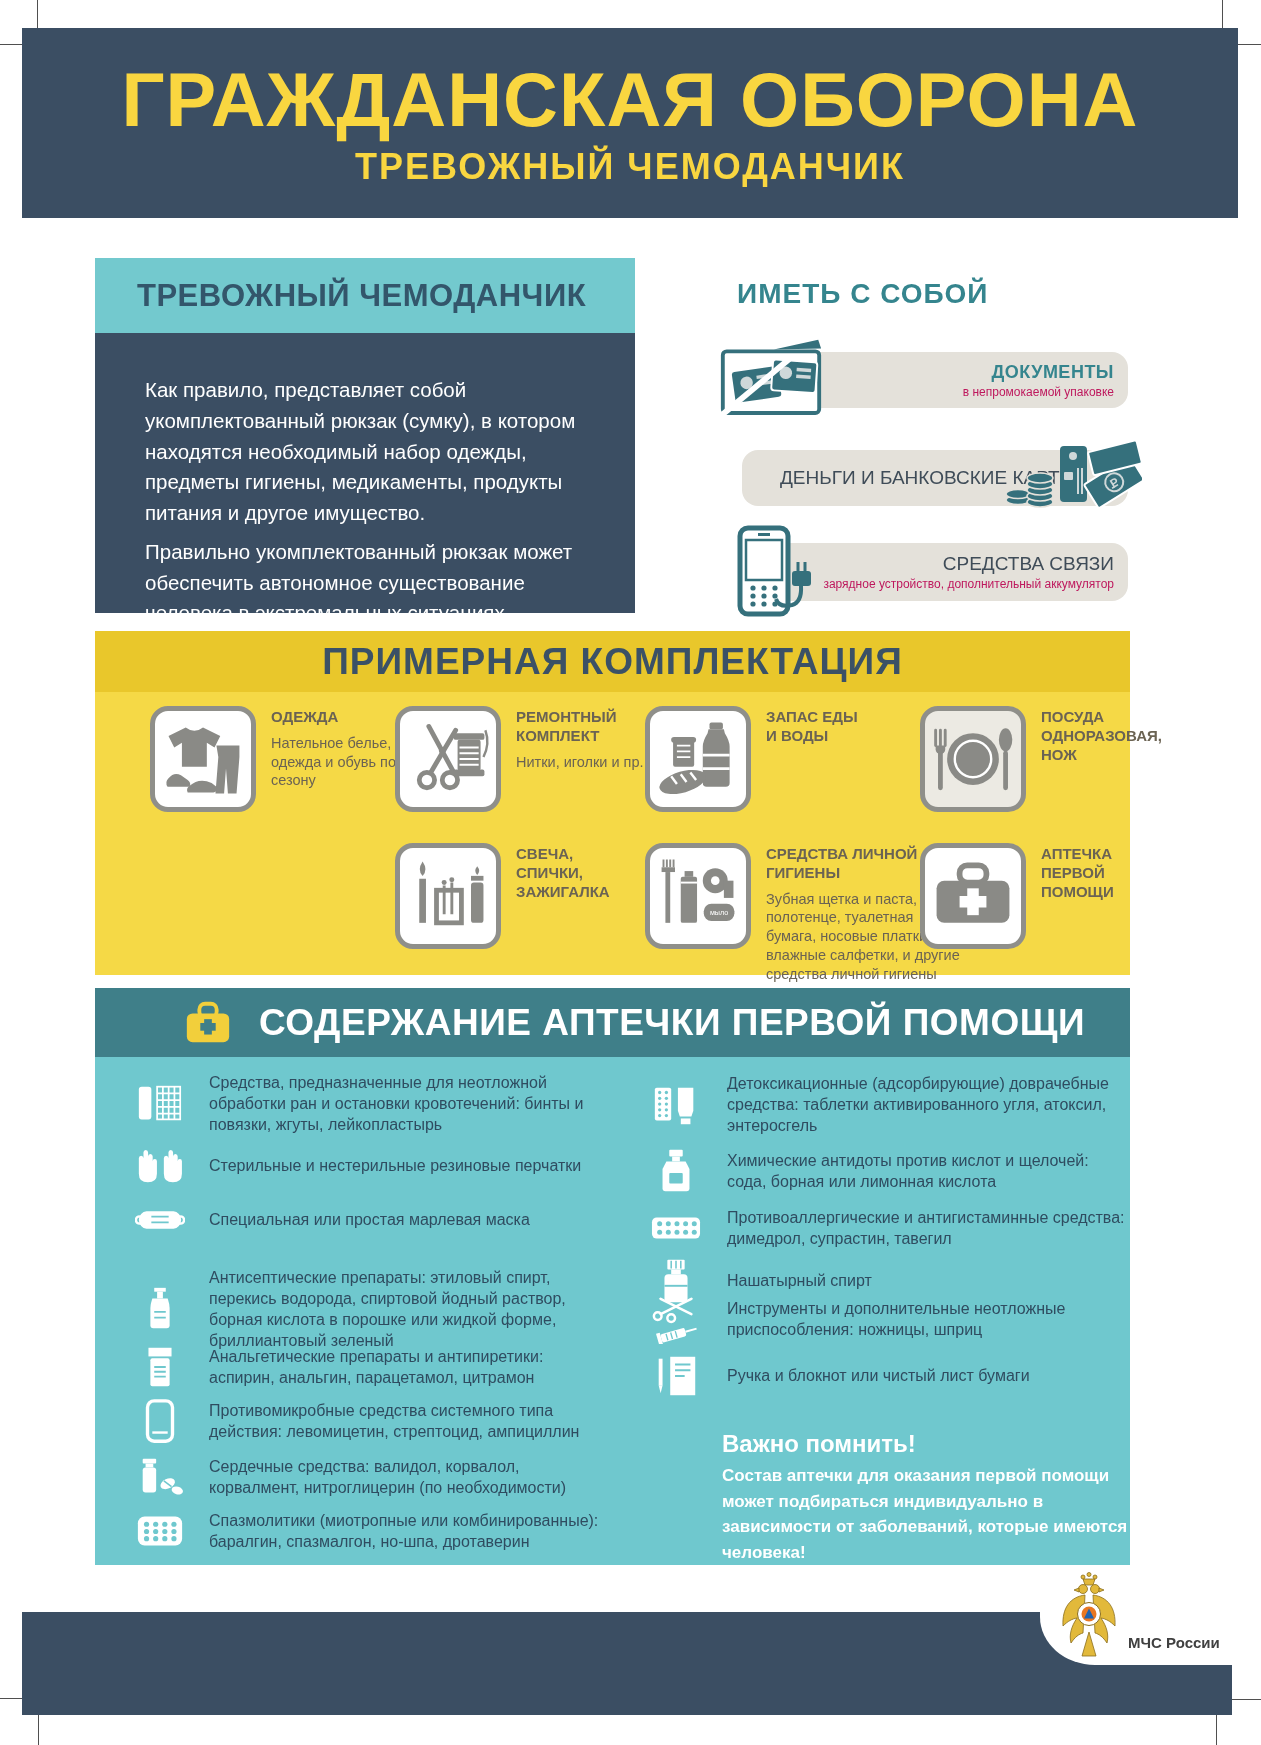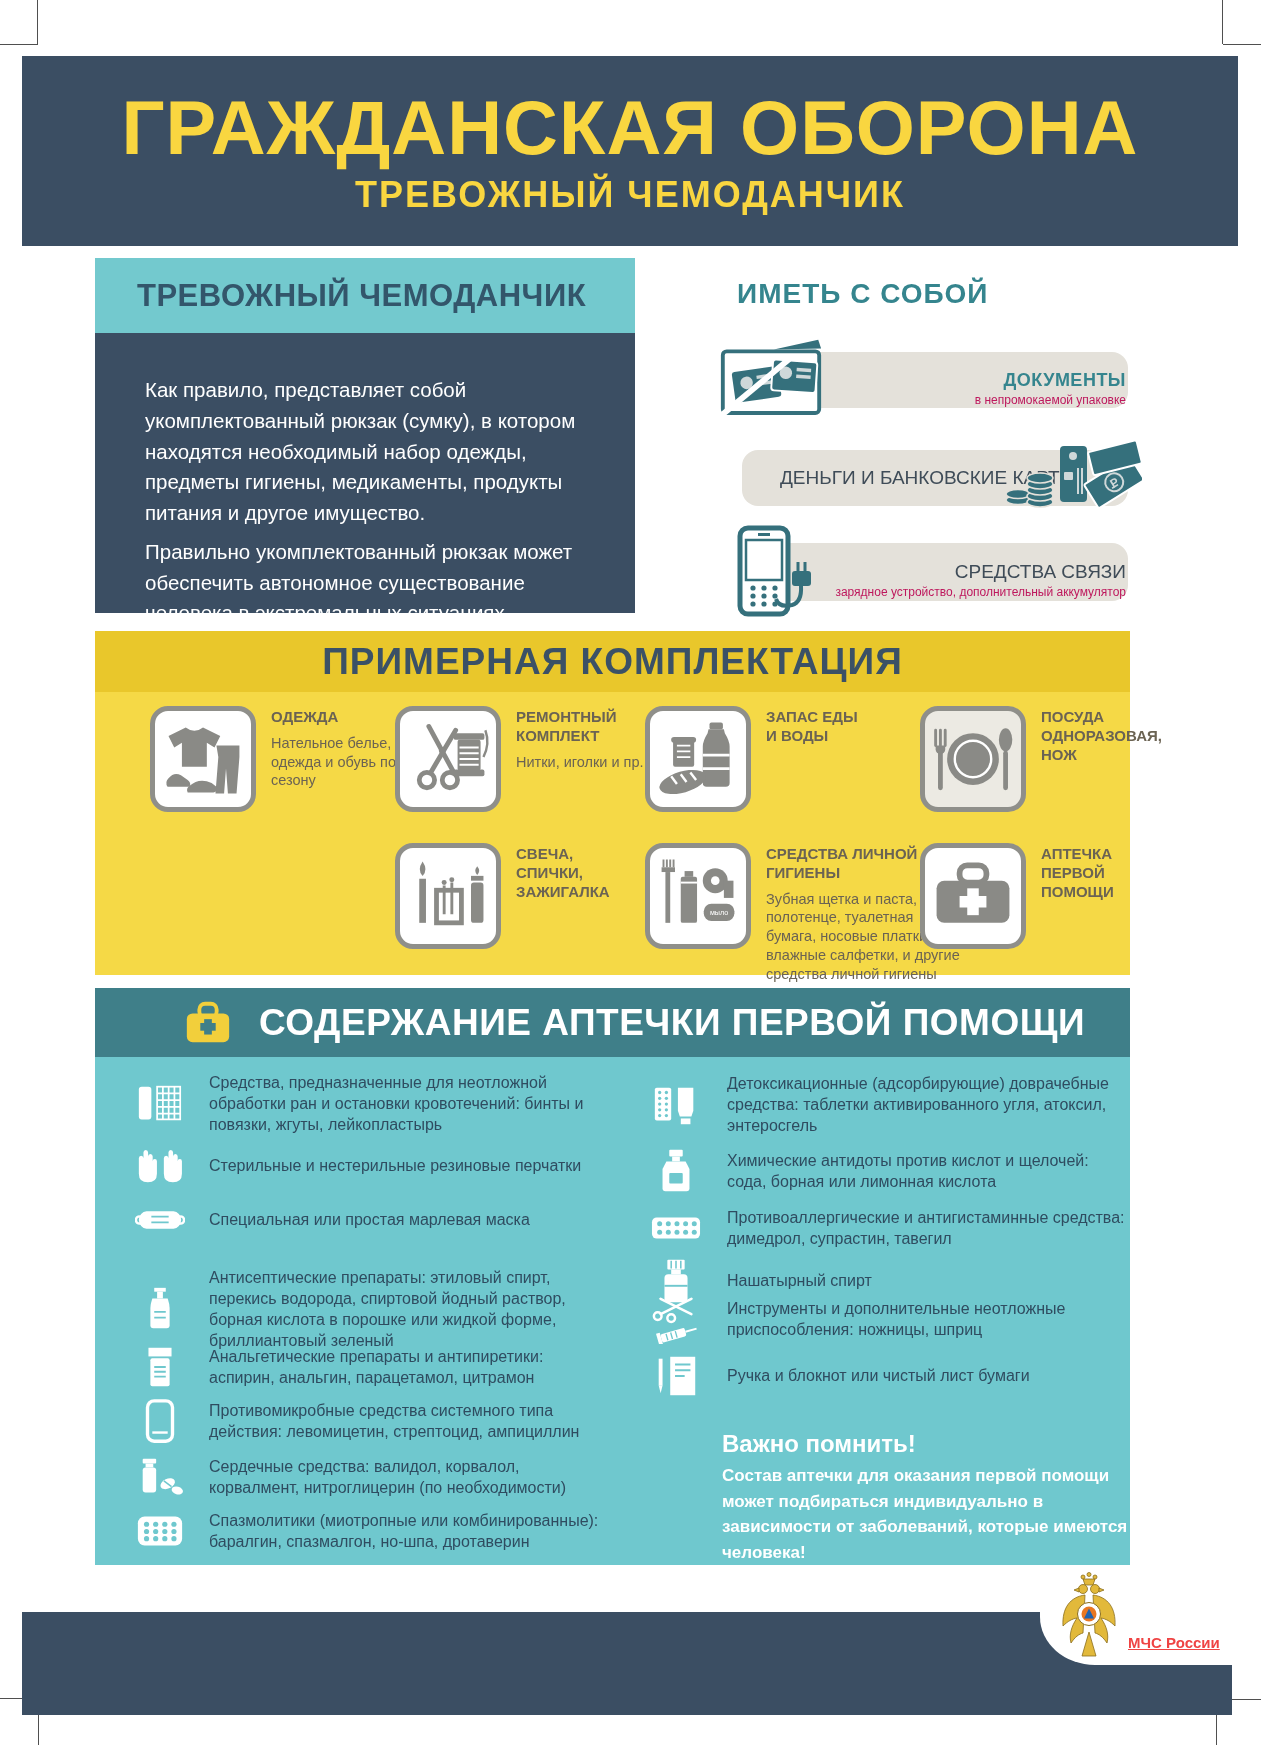--- a/index.html
+++ b/index.html
@@ -1,40 +1,40 @@
 <!DOCTYPE html>
 <html><head>
 <meta charset="utf-8">
 <style>
   html,body{margin:0;padding:0;background:#fff;}
   .page{position:relative;width:1261px;height:1745px;background:#fff;overflow:hidden;
         font-family:"Liberation Sans",sans-serif;}
   .mark{position:absolute;background:#4f4f4f;}
 
   
-  .masthead{position:absolute;left:22px;top:28px;width:1216px;height:190px;background:#3b4e63;text-align:center;margin-top:28px;}
+  .masthead{position:absolute;left:22px;top:28px;width:1216px;height:190px;background:#3b4e63;text-align:center;}
   .masthead .t1{margin:0;padding-top:32px;font-size:76px;font-weight:bold;color:#f9d640;letter-spacing:1px;line-height:1.05;}
   .masthead .t2{margin:6px 0 0;font-size:36px;font-weight:bold;color:#f9d640;letter-spacing:2px;}
 
   
   .intro{position:absolute;left:95px;top:258px;width:540px;}
   .intro-head{height:75px;background:#73c9ce;display:flex;align-items:center;padding-left:42px;box-sizing:border-box;
               font-size:31px;font-weight:bold;color:#33566b;letter-spacing:.5px;}
   .intro-body{height:280px;background:#3b4e63;box-sizing:border-box;padding:34px 28px 0 42px;color:#fff;
               font-size:20.5px;line-height:1.5;}
   .intro-body p{margin:8px;}
 
   
   .carry-title{position:absolute;left:737px;top:278px;font-size:28px;font-weight:bold;color:#35858e;letter-spacing:1px;}
   .bar{position:absolute;background:#e4e1da;border-radius:16px;}
   .bar1{left:770px;top:352px;width:358px;height:56px;}
   .bar2{left:742px;top:450px;width:386px;height:56px;display:flex;align-items:center;padding-left:38px;
         box-sizing:border-box;font-size:19px;color:#3f4c58;}
   .bar3{left:770px;top:543px;width:358px;height:58px;}
-  .bar-right{position:absolute;right:2px;top:50%;transform:translateY(-50%);text-align:right;margin-top:8px;}
+  .bar-right{position:absolute;right:14px;top:50%;transform:translateY(-50%);text-align:right;}
   .bar1 .bt{color:#35858e;font-weight:bold;font-size:18px;letter-spacing:.5px;}
   .bar3 .bt{color:#3f4c58;font-size:19px;}
   .bs{font-size:12px;color:#be185d;margin-top:2px;}
   .carry-icon{position:absolute;}
 
   
   .kit-head{position:absolute;left:95px;top:631px;width:1035px;height:61px;background:#e9c72b;display:flex;
             align-items:center;justify-content:center;font-size:37px;font-weight:bold;color:#3b5166;letter-spacing:1px;}
   .kit-body{position:absolute;left:95px;top:692px;width:1035px;height:283px;background:#f5d946;}
   .kit-item{position:absolute;display:flex;gap:15px;}
@@ -56,21 +56,21 @@
   .left-col .tx{width:400px;margin-left:14px;}
   .right-col .tx{width:400px;margin-left:16px;}
   .note-title{position:absolute;left:627px;top:373px;color:#fff;font-weight:bold;font-size:24px;}
   .note-body{position:absolute;left:627px;top:406px;color:#fff;font-weight:bold;font-size:17px;line-height:1.5;width:430px;}
 
   
   .footer-band{position:absolute;left:22px;top:1612px;width:1210px;height:103px;background:#3b4e63;}
   .footer-notch{position:absolute;left:1018px;top:0;width:192px;height:53px;background:#fff;
                 border-bottom-left-radius:55px 48px;}
   .emblem{position:absolute;left:1058px;top:1572px;}
-  .mchs-label{position:absolute;left:1128px;top:1634px;font-size:15px;font-weight:bold;color:#ef4444;text-decoration:underline;}
+  .mchs-label{position:absolute;left:1128px;top:1634px;font-size:15px;font-weight:bold;color:#404040;}
 </style>
 </head>
 <body>
 
 <div class="page">
 
   <div class="mark" style="left:37px;top:0;width:1px;height:44px;"></div>
   <div class="mark" style="left:0;top:44px;width:38px;height:1px;"></div>
   <div class="mark" style="left:1222px;top:0;width:1px;height:44px;"></div>
   <div class="mark" style="left:1223px;top:44px;width:38px;height:1px;"></div>

